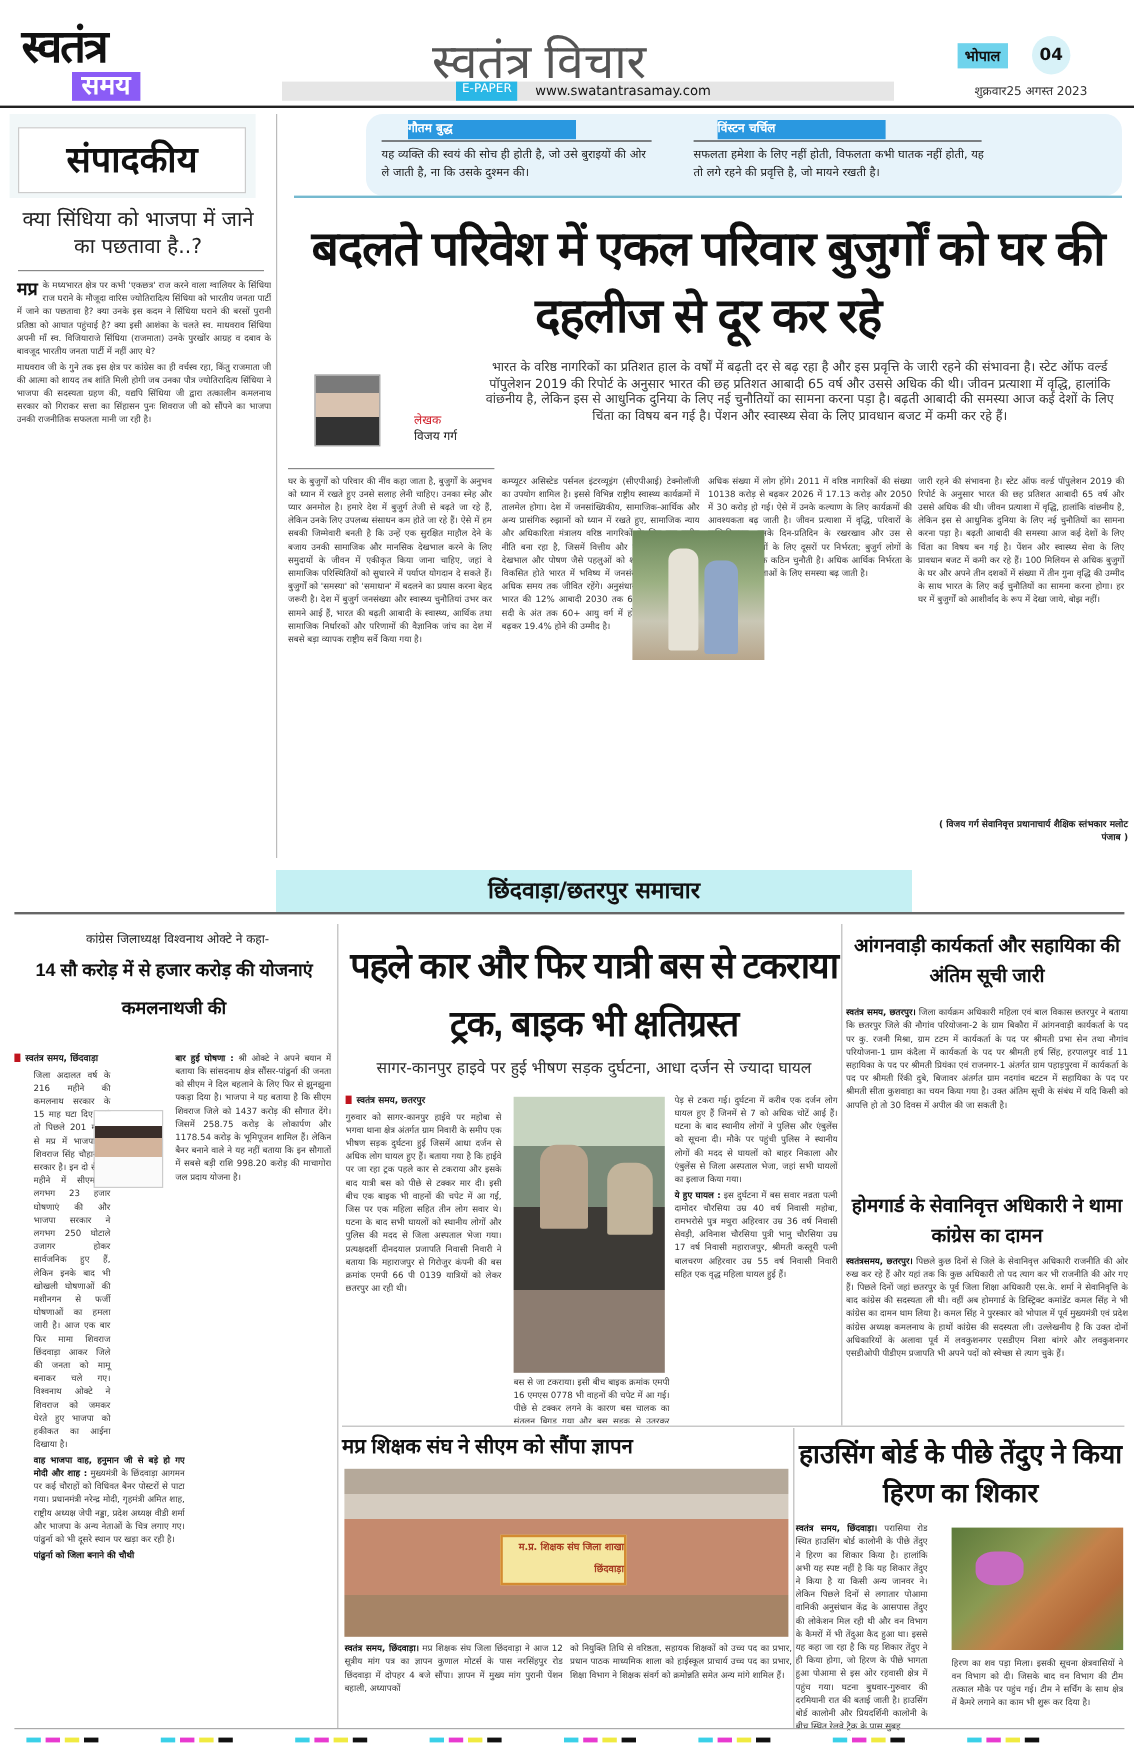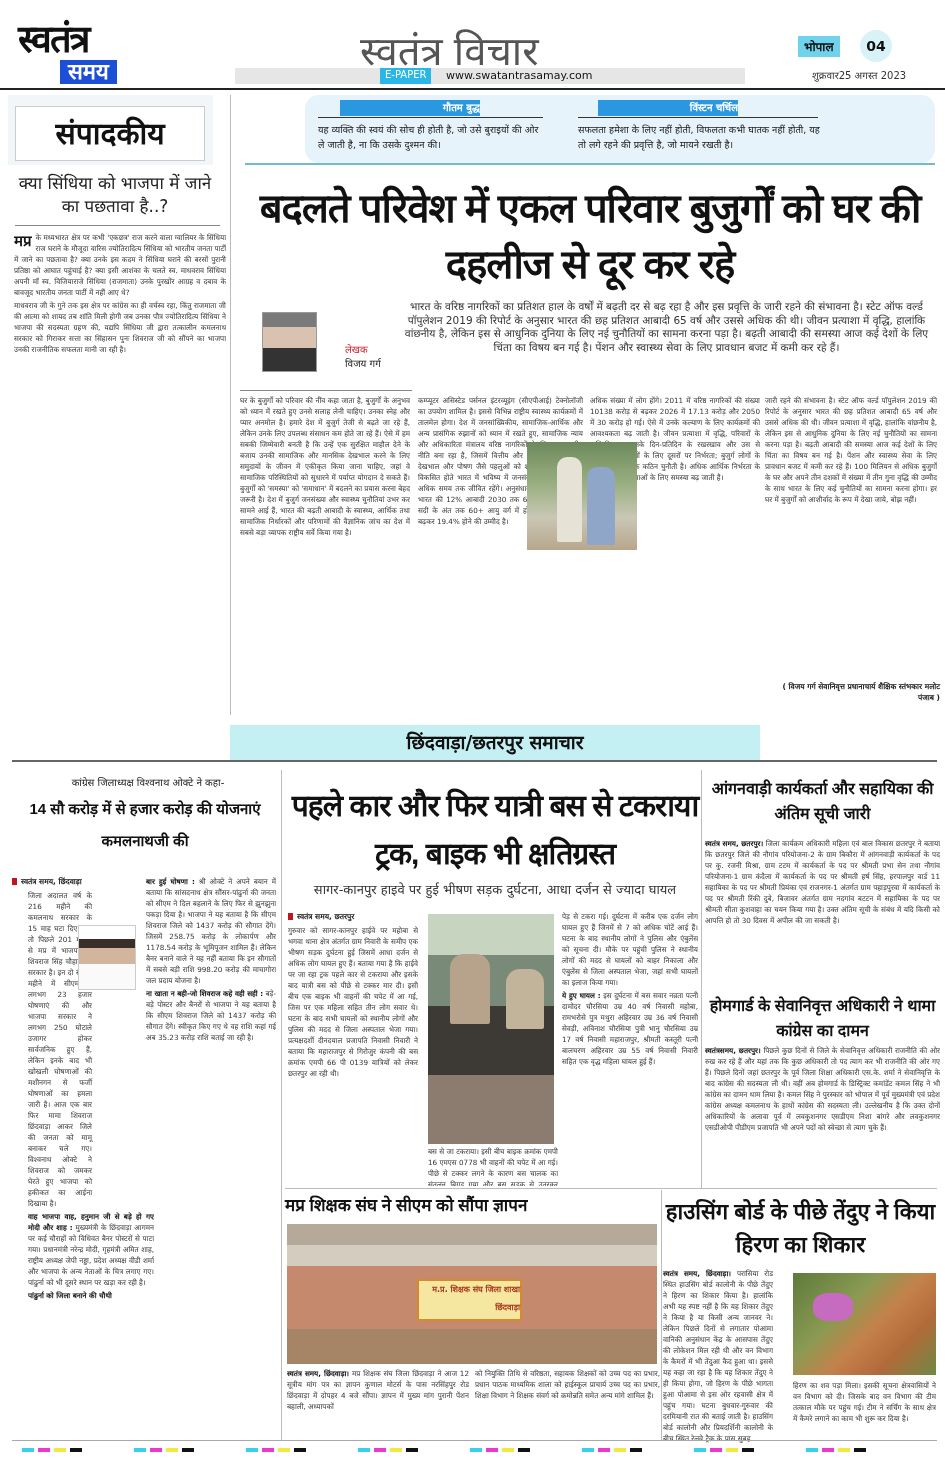--- a/index.html
+++ b/index.html
@@ -4,38 +4,38 @@
 <style>
 *{box-sizing:border-box;margin:0;padding:0}
 body{width:945px;height:1468px;background:#fff;font-family:"DejaVu Sans",sans-serif;color:#222;position:relative;overflow:hidden}
 .abs{position:absolute}
 .txt{font-size:7.2px;line-height:11px;color:#333;text-align:justify;overflow:hidden}
 .txt p{margin-bottom:2px}
 .txt b{color:#111}
 
 #logo{left:18px;top:18px;width:120px;height:68px}
 #logo .l1{font-size:38px;font-weight:bold;color:#111;line-height:42px;letter-spacing:-2px}
-#logo .l2{display:inline-block;background:#1d4ed8;color:#fff;font-size:22px;font-weight:bold;padding:0 8px;line-height:24px;margin-left:42px}
+#logo .l2{display:inline-block;background:#8b5cf6;color:#fff;font-size:22px;font-weight:bold;padding:0 8px;line-height:24px;margin-left:42px}
 #paper-title{left:360px;top:22px;font-size:40px;color:#555;font-family:"Liberation Sans",sans-serif}
 #epaper-bar{left:235px;top:68px;width:510px;height:16px;background:#e6e6e6}
 #epaper-tag{left:380px;top:68px;background:#2ab7e6;color:#fff;font-size:10px;padding:1px 5px;height:16px}
 #site-url{left:446px;top:69px;font-size:11px;color:#111}
 #city-badge{left:798px;top:36px;background:#6fd3ec;font-size:12px;font-weight:bold;padding:2px 6px;color:#111}
 #page-num{left:860px;top:30px;width:32px;height:32px;border-radius:50%;background:#d8f2f8;font-size:14px;font-weight:bold;text-align:center;line-height:32px;color:#111}
 #issue-date{left:812px;top:68px;font-size:10px;color:#333}
 #rule1{left:0;top:88px;width:945px;height:2px;background:#222}
 
 #edit-head{left:8px;top:95px;width:205px;height:70px;background:#f1f7f8}
 #edit-box{left:15px;top:106px;width:190px;height:55px;background:#fff;border:1px solid #ccc;font-size:30px;font-weight:bold;text-align:center;line-height:53px;color:#111}
 #edit-title{left:10px;top:172px;width:210px;font-size:17px;text-align:center;line-height:23px;color:#222}
 #edit-rule{left:15px;top:225px;width:205px;height:1px;background:#888}
 #edit-body{left:14px;top:232px;width:212px;height:446px}
 
 #quote-area{left:305px;top:95px;width:630px;height:68px;background:#e7f3fa;border-radius:14px}
-.qhead{position:absolute;top:100px;height:16px;background:#2a98e0;color:#fff;font-size:10px;font-weight:bold;text-align:right;line-height:16px}
+.qhead{position:absolute;top:100px;height:16px;background:#2a98e0;color:#fff;font-size:10px;font-weight:bold;text-align:left;line-height:16px}
 .qrule{position:absolute;top:117px;height:1px;background:#333}
 .qtext{position:absolute;top:122px;font-size:9.5px;line-height:15px;color:#222}
 #rule-blue{left:245px;top:163px;width:690px;height:2px;background:#75b9cf}
 
 #main-head{left:240px;top:180px;width:700px;font-size:40px;font-weight:bold;line-height:56px;text-align:center;color:#111;font-family:"Liberation Sans",sans-serif;letter-spacing:-1px}
 #author-photo{left:262px;top:312px;width:55px;height:60px;background:linear-gradient(180deg,#7a7a7a 0 25%,#d9c3b0 25% 60%,#333 60%);border:1px solid #999}
 #author-label{left:345px;top:342px;font-size:10px;color:#d0212b}
 #author-name{left:345px;top:356px;font-size:10px;color:#222}
 #intro{left:398px;top:300px;width:537px;font-size:10.5px;line-height:13.5px;text-align:center;color:#333}
 #author-rule{left:240px;top:390px;width:172px;height:1px;background:#888}
@@ -151,21 +151,20 @@
 <div id="n1-head" class="abs">14 सौ करोड़ में से हजार करोड़ की योजनाएं कमलनाथजी की</div>
 <div id="n1-dateline" class="abs dateline">स्वतंत्र समय, छिंदवाड़ा</div>
 <div id="n1-c1" class="abs txt">
   <p style="padding-right:62px;min-height:90px">जिला अदालत वर्ष के 216 महीने की कमलनाथ सरकार के 15 माह घटा दिए जाएं तो पिछले 201 महीनों से मप्र में भाजपा की शिवराज सिंह चौहान की सरकार है। इन दो सैकड़ा महीने में सीएम ने लगभग 23 हजार घोषणाएं की और भाजपा सरकार ने लगभग 250 घोटाले उजागर होकर सार्वजनिक हुए हैं, लेकिन इनके बाद भी खोखली घोषणाओं की मशीनगन से फर्जी घोषणाओं का हमला जारी है। आज एक बार फिर मामा शिवराज छिंदवाड़ा आकर जिले की जनता को मामू बनाकर चले गए। विश्वनाथ ओक्टे ने शिवराज को जमकर घेरते हुए भाजपा को हकीकत का आईना दिखाया है।</p>
   <p><b>वाह भाजपा वाह, हनुमान जी से बड़े हो गए मोदी और शाह :</b> <span>मुख्यमंत्री के छिंदवाड़ा आगमन पर कई चौराहों को विधिवत बैनर पोस्टरों से पाटा गया। प्रधानमंत्री नरेन्द्र मोदी, गृहमंत्री अमित शाह, राष्ट्रीय अध्यक्ष जेपी नड्डा, प्रदेश अध्यक्ष वीडी शर्मा और भाजपा के अन्य नेताओं के चित्र लगाए गए। पांढुर्ना को भी दूसरे स्थान पर खड़ा कर रही है।</span></p>
   <p><b>पांढुर्ना को जिला बनाने की चौथी</b></p>
 </div>
 <div id="n1-photo" class="abs"></div>
 <div id="n1-c2" class="abs txt">
   <p><b>बार हुई घोषणा :</b> <span>श्री ओक्टे ने अपने बयान में बताया कि सांसदनाथ क्षेत्र सौंसर-पांढुर्ना की जनता को सीएम ने दिल बहलाने के लिए फिर से झुनझुना पकड़ा दिया है। भाजपा ने यह बताया है कि सीएम शिवराज जिले को 1437 करोड़ की सौगात देंगे। जिसमें 258.75 करोड़ के लोकार्पण और 1178.54 करोड़ के भूमिपूजन शामिल हैं। लेकिन बैनर बनाने वाले ने यह नहीं बताया कि इन सौगातों में सबसे बड़ी राशि 998.20 करोड़ की माचागोरा जल प्रदाय योजना है।</span></p>
-  <p><b>ना खाता न बही-जो शिवराज कहे वही सही :</b> <span>बड़े-बड़े पोस्टर और बैनरों से भाजपा ने यह बताया है कि सीएम शिवराज जिले को 1437 करोड़ की सौगात देंगे। स्वीकृत किए गए थे वह राशि कहां गई अब 35.23 करोड़ राशि बताई जा रही है।</span></p>
 </div>
 <div class="vrule" style="left:281px;top:770px;height:670px"></div>
 
 <div id="n2-head" class="abs">पहले कार और फिर यात्री बस से टकराया ट्रक, बाइक भी क्षतिग्रस्त</div>
 <div id="n2-sub" class="abs">सागर-कानपुर हाइवे पर हुई भीषण सड़क दुर्घटना, आधा दर्जन से ज्यादा घायल</div>
 <div id="n2-dateline" class="abs dateline">स्वतंत्र समय, छतरपुर</div>
 <div id="n2-c1" class="abs txt">गुरुवार को सागर-कानपुर हाईवे पर महोबा से भगवा थाना क्षेत्र अंतर्गत ग्राम निवारी के समीप एक भीषण सड़क दुर्घटना हुई जिसमें आधा दर्जन से अधिक लोग घायल हुए हैं। बताया गया है कि हाईवे पर जा रहा ट्रक पहले कार से टकराया और इसके बाद यात्री बस को पीछे से टक्कर मार दी। इसी बीच एक बाइक भी वाहनों की चपेट में आ गई, जिस पर एक महिला सहित तीन लोग सवार थे। घटना के बाद सभी घायलों को स्थानीय लोगों और पुलिस की मदद से जिला अस्पताल भेजा गया। प्रत्यक्षदर्शी दीनदयाल प्रजापति निवासी निवारी ने बताया कि महाराजपुर से गिरोजुर कंपनी की बस क्रमांक एमपी 66 पी 0139 यात्रियों को लेकर छतरपुर आ रही थी।</div>
 <div id="accident-photo" class="abs">
     <div class="p1"></div>
     <div class="p2"></div>

